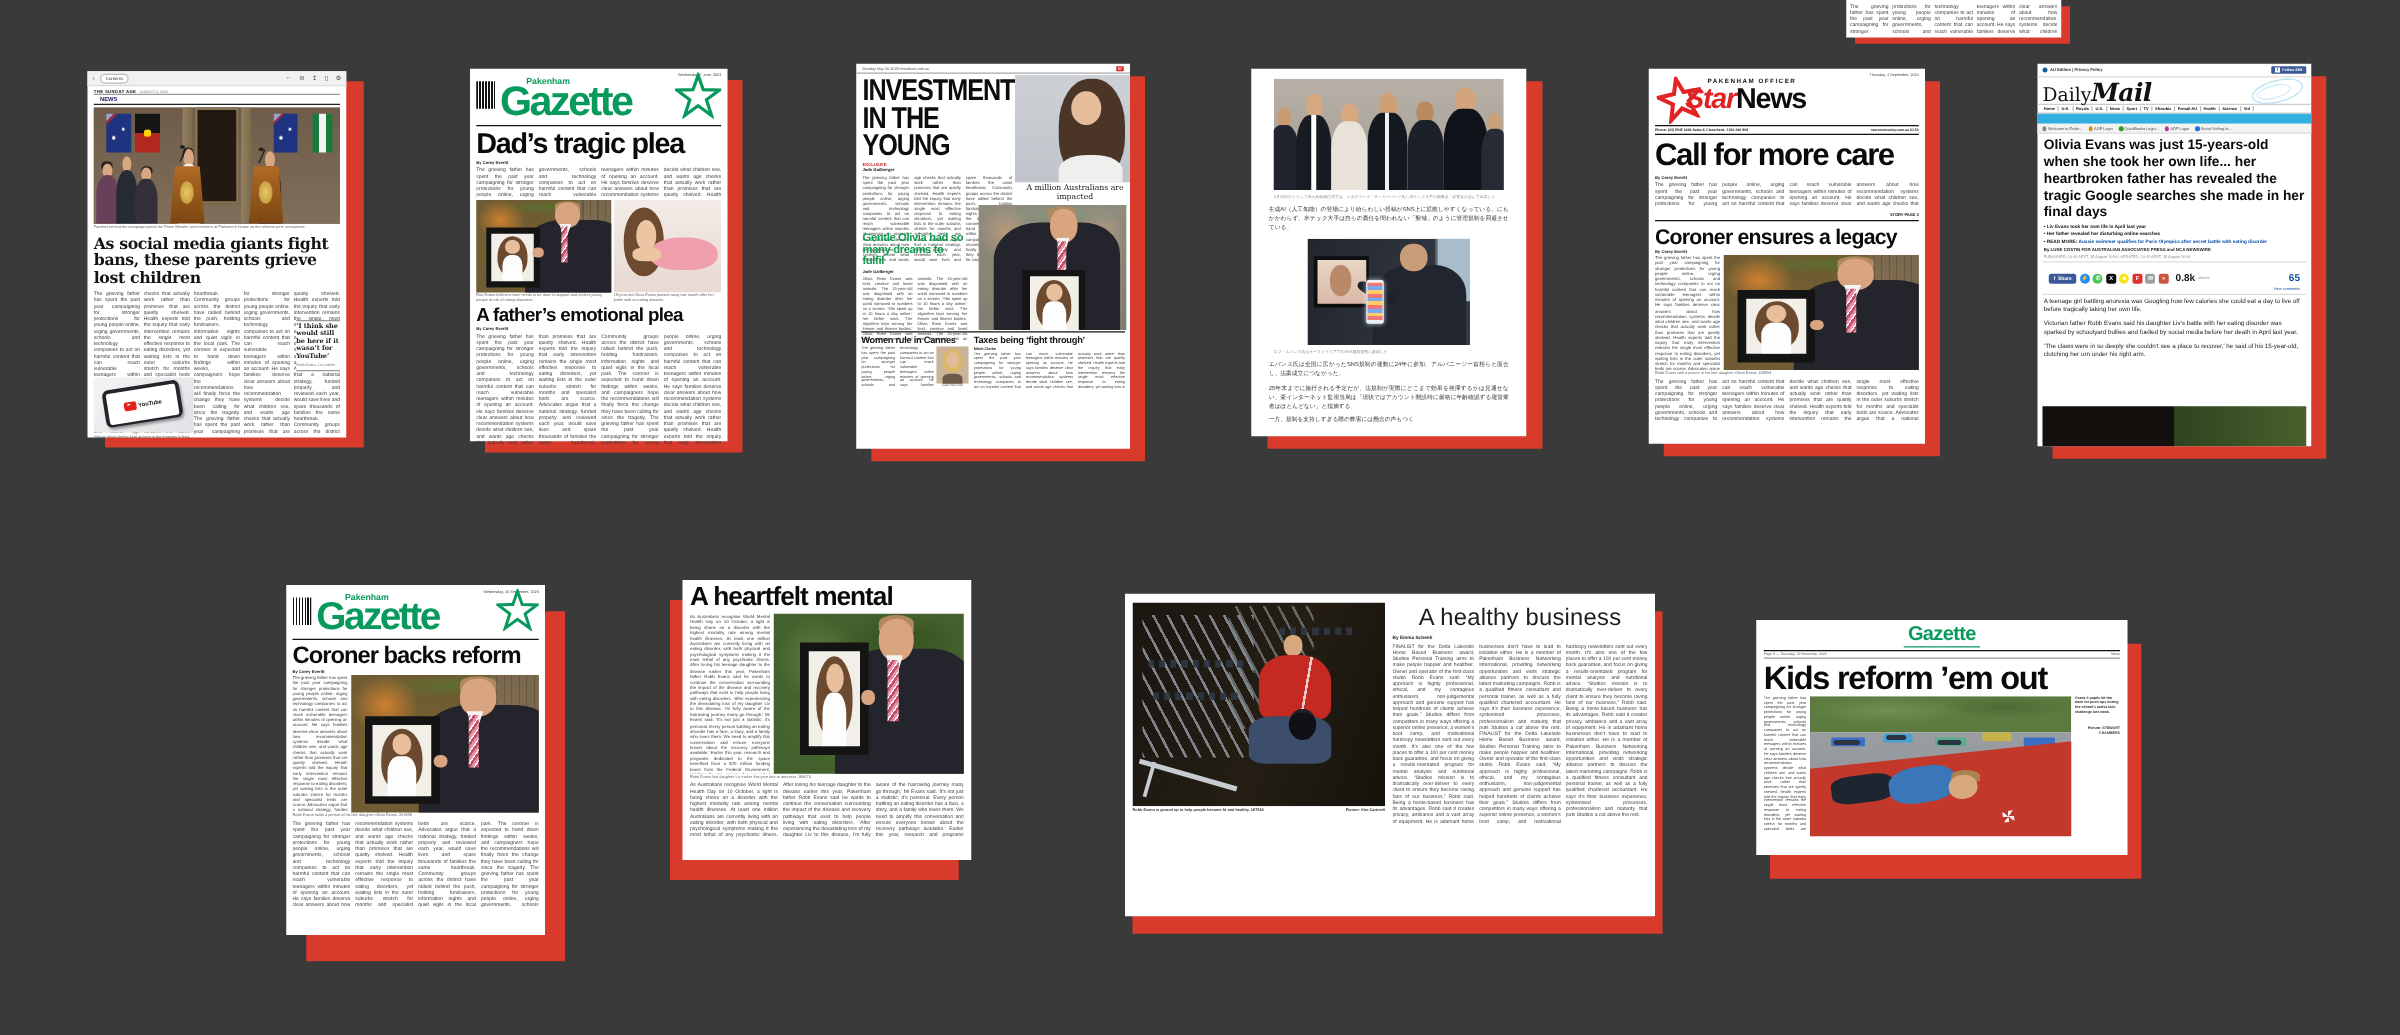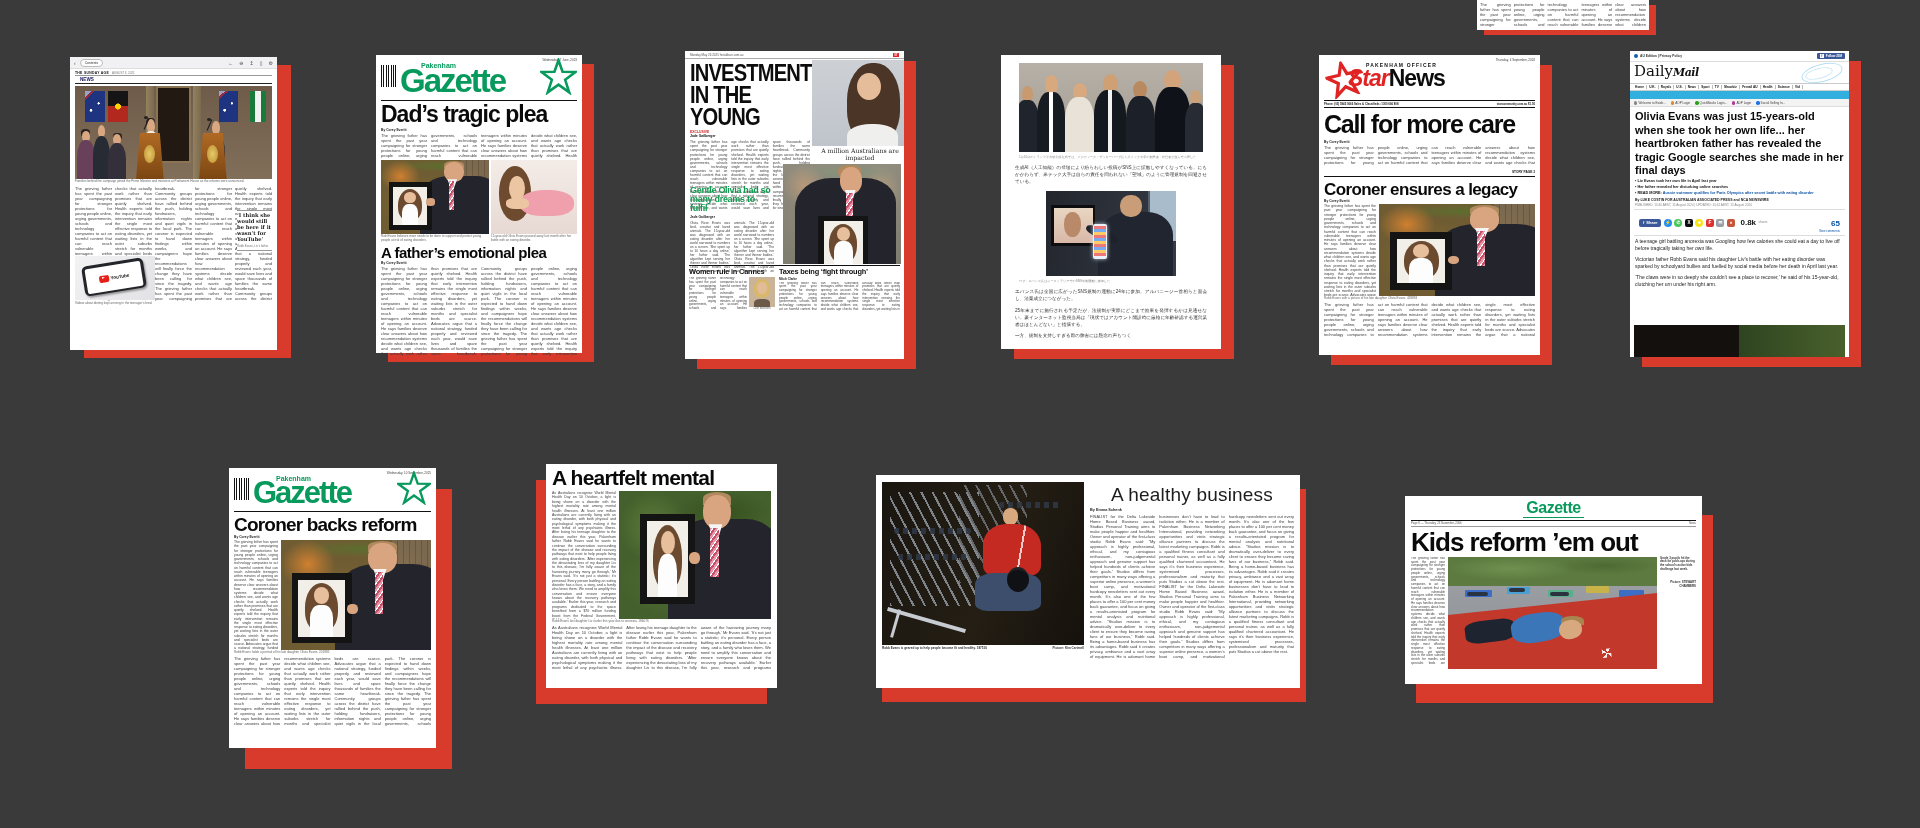--- a/index.html
+++ b/index.html
@@ -15,21 +15,21 @@
 
 #c1{left:70px;top:57px;width:207px;height:293px;box-shadow:14px 8px 0 0 #d83a2c}
 #c2{left:376px;top:55px;width:206px;height:298px;box-shadow:12px 9px 0 0 #d83a2c}
 #c3{left:685px;top:51px;width:219px;height:308px;box-shadow:12px 10px 0 0 #d83a2c}
 #c4{left:1001px;top:55px;width:220px;height:294px;box-shadow:13px 10px 0 0 #d83a2c}
 #c5{left:1319px;top:55px;width:221px;height:300px;box-shadow:12px 10px 0 0 #d83a2c}
 #c6{left:1630px;top:51px;width:219px;height:306px;box-shadow:12px 10px 0 0 #d83a2c}
 #c7{left:1477px;top:0;width:172px;height:30px;box-shadow:7px 5px 0 0 #d83a2c}
 #c8{left:229px;top:468px;width:207px;height:280px;box-shadow:16px 21px 0 0 #d83a2c}
 #c9{left:546px;top:464px;width:231px;height:224px;box-shadow:-10px 16px 0 0 #d83a2c}
-#c10{left:876px;top:475px;width:424px;height:213px;box-shadow:6px 14px 0 0 #d83a2c}
+#c10{left:900px;top:475px;width:424px;height:258px;box-shadow:6px 14px 0 0 #d83a2c}
 #c11{left:1405px;top:496px;width:297px;height:188px;box-shadow:11px 19px 0 0 #d83a2c}
 
 .c1-toolbar{height:11px;background:#f1f1f3;display:flex;align-items:center;padding:0 4px;gap:4px;border-bottom:0.5px solid #ddd}
 .c1-chev{color:#555;font-size:5px}
 .c1-pill{font-size:3.4px;color:#333;border:0.5px solid #bbb;border-radius:4px;padding:1px 4px;background:#fff}
 .c1-icons{margin-left:auto;display:flex;gap:6px;color:#444;font-size:5px}
 .c1-mast{display:flex;align-items:baseline;gap:3px;padding:2px 5px 0}
 .c1-mast-name{font-size:3.4px;font-weight:bold;letter-spacing:0.3px}
 .c1-mast-date{font-size:2.9px;color:#777}
 .c1-news{font-size:4.6px;font-weight:bold;color:#14145a;padding:1px 5px;border-bottom:0.7px solid #222;margin:0 5px 2px;border-top:0.5px solid #999}
@@ -138,21 +138,21 @@
 .c5-head{font-size:25px;font-weight:bold;letter-spacing:-1.2px;padding:4px 5px 2px;line-height:1;color:#0a0a0a}
 .c5-head2{font-size:17px;font-weight:bold;letter-spacing:-0.6px;padding:2px 5px 1px;line-height:1;color:#0a0a0a}
 .sp3{font-size:3.2px;font-weight:bold;text-align:right;color:#111}
 
 .dm-row1{display:flex;align-items:center;gap:2px;padding:2px 4px;font-size:3.3px;font-weight:bold;color:#333}
 .dm-globe{width:4px;height:4px;border-radius:50%;background:#1460a8;display:inline-block}
 .dm-follow{margin-left:auto;background:#3b5998;color:#fff;font-size:3px;padding:1px 3px;border-radius:1px;display:flex;gap:2px;align-items:center}
 .dm-fbox{background:#fff;color:#3b5998;width:4px;height:4px;font-size:3.4px;font-weight:bold;text-align:center;line-height:4px}
 .dm-logo{position:relative;height:21px;padding:0 4px;border-top:0.5px solid #ddd}
 .dm-daily{font-family:"DejaVu Serif",serif;font-size:15px;color:#111}
-.dm-mail{font-family:"DejaVu Serif",serif;font-size:11px;font-weight:bold;font-style:italic;color:#111;letter-spacing:-0.5px}
+.dm-mail{font-family:"DejaVu Serif",serif;font-size:20px;font-weight:bold;font-style:italic;color:#111;letter-spacing:-0.5px}
 .dm-swoosh{position:absolute;right:6px;top:2px;width:40px;height:16px;border:1.6px solid #b5dff2;border-radius:50%;transform:rotate(-14deg)}
 .dm-swoosh2{position:absolute;right:16px;top:6px;width:26px;height:9px;border:1.2px solid #cfeaf6;border-radius:50%;transform:rotate(-14deg)}
 .dm-nav{display:flex;font-size:3.2px;font-weight:bold;color:#111;border-top:0.6px solid #ccc;border-bottom:0.6px solid #ccc;padding:1.2px 3px}
 .dm-nav span{padding:0 2.1px;border-right:0.5px solid #bbb}
 .dm-search{height:8px;background:#31b0e0;margin:0}
 .dm-bm{display:flex;gap:5px;font-size:3.1px;color:#444;background:#f3f3f3;padding:1.5px 4px;border-bottom:0.5px solid #ddd;overflow:hidden;white-space:nowrap}
 .dm-bm i{display:inline-block;width:3.4px;height:3.4px;border-radius:50%;margin-right:1px;vertical-align:middle}
 .dm-head{font-size:11px;line-height:1.22;font-weight:bold;padding:3px 5px 2px;color:#0a0a0a}
 .dm-bul{font-size:3.8px;font-weight:bold;line-height:1.5;padding:0 5px;color:#111}
 .dm-bul .lnk{color:#0a52a5}
@@ -257,20 +257,21 @@
         </div>
       <div class="podium" style="left:63%">
           <div class="crest"></div>
         </div>
       <div class="mic" style="left:36%;top:34%;transform:rotate(24deg)"></div>
       <div class="micb" style="left:35%;top:32%"></div>
       <div class="mic" style="left:68%;top:36%;transform:rotate(24deg)"></div>
       <div class="micb" style="left:67%;top:34%"></div>
     </div>
     <div class="cap" style="margin:1px 5px">Families behind the campaign joined the Prime Minister and ministers at Parliament House as the reforms were announced.</div>
+    <div class="c1-head serif">As social media giants fight bans, these parents grieve lost children</div>
     <div class="c1-body">
       <div class="col c5" style="height:116px">The grieving father has spent the past year campaigning for stronger protections for young people online, urging governments, schools and technology companies to act on harmful content that can reach vulnerable teenagers within minutes of opening an account. He says families deserve clear answers about how recommendation systems decide what children see, and wants age checks that actually work rather than promises that are quietly shelved. Health experts told the inquiry that early intervention remains the single most effective response to eating disorders, yet waiting lists in the outer suburbs stretch for months and specialist beds are scarce. Advocates argue that a national strategy, funded properly and reviewed each year, would save lives and spare thousands of families the same heartbreak. Community groups across the district have rallied behind the push, holding fundraisers, information nights and quiet vigils in the local park. The coroner is expected to hand down findings within weeks, and campaigners hope the recommendations will finally force the change they have been calling for since the tragedy. The grieving father has spent the past year campaigning for stronger protections for young people online, urging governments, schools and technology companies to act on harmful content that can reach vulnerable teenagers within minutes of opening an account. He says families deserve clear answers about how recommendation systems decide what children see, and wants age checks that actually work rather than promises that are quietly shelved. Health experts told the inquiry that early intervention remains the single most effective response to eating disorders, yet waiting lists in the outer suburbs stretch for months and specialist beds are scarce. Advocates argue that a national strategy, funded properly and reviewed each year, would save lives and spare thousands of families the same heartbreak. Community groups across the district have rallied behind the push, holding fundraisers, information nights and quiet vigils in the local park. The coroner is expected to hand down findings within weeks, and campaigners hope the recommendations will finally force the change they have been calling for since the tragedy. The grieving father has spent the past year campaigning for stronger protections for young people online, urging governments, schools and technology companies to act on harmful content that can reach vulnerable teenagers within minutes of opening an account. He says families deserve clear answers about how recommendation systems decide what children see, and wants age checks that actually work rather than promises that are quietly shelved. Health experts told the inquiry that early intervention remains the single most effective response to eating disorders, yet waiting lists in the outer suburbs stretch for months and specialist beds are scarce. Advocates argue that a national strategy, funded properly and reviewed each year, would save lives and spare thousands of families the same heartbreak. Community groups across the district have rallied behind the push, holding fundraisers, information nights and quiet vigils in the local park. The coroner is expected to hand down findings within weeks, and campaigners hope the recommendations will finally force the change they have been calling for since the tragedy. </div>
       <div class="c1-quote">
         <div class="c1-qt">‘I think she would still be here if it wasn’t for YouTube’</div>
         <div class="c1-qa">Robb Evans, Liv’s father</div>
       </div>
       <div class="c1-phonepic">
         <div class="c1-phone">
           <div class="c1-screen">
             <span class="yt-badge">

